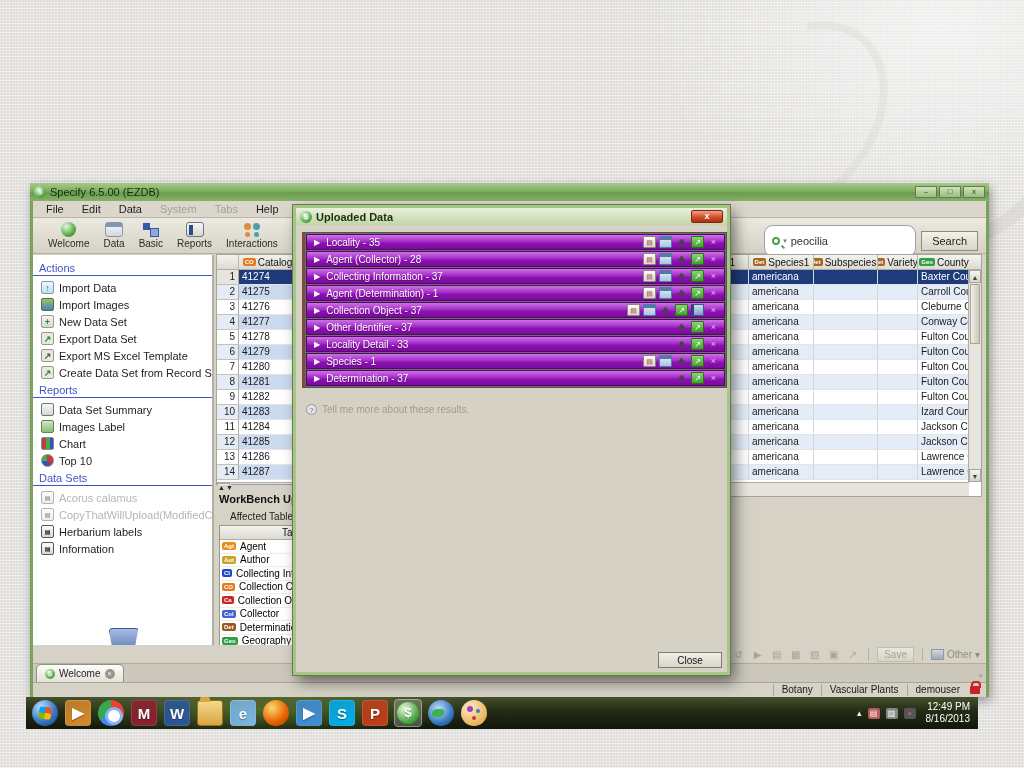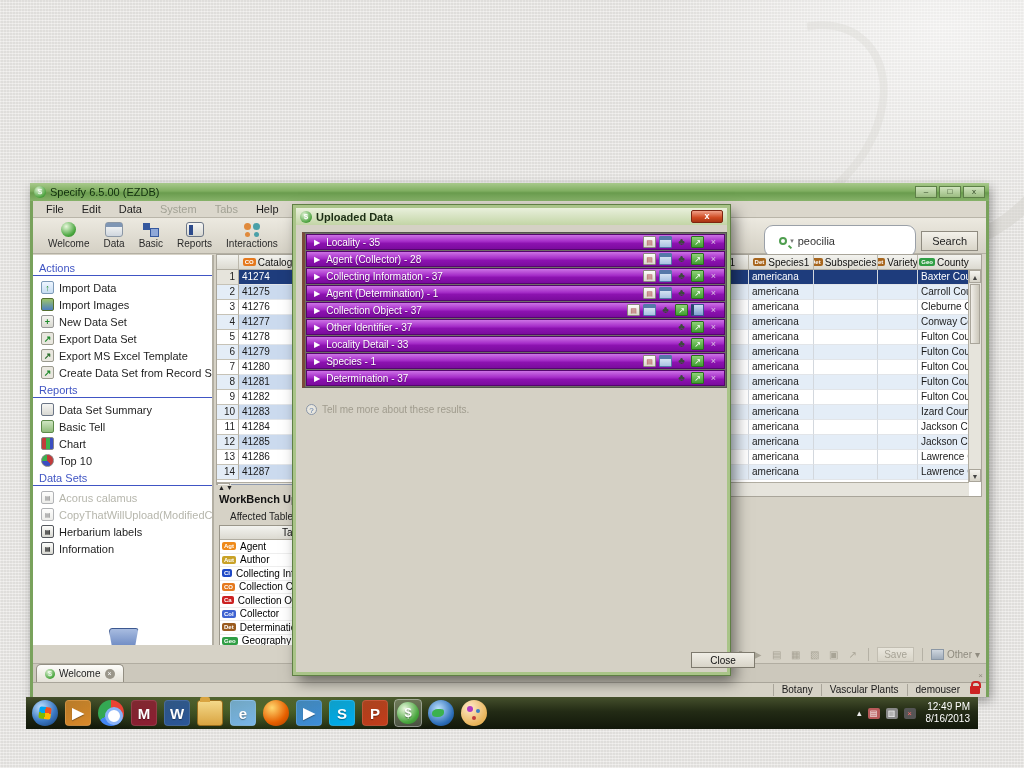--- a/index.html
+++ b/index.html
@@ -44,21 +44,21 @@
   .tic-trees::before{content:"";position:absolute;left:1px;top:1px;width:7px;height:7px;background:#35589e;}
   .tic-trees::after{content:"";position:absolute;right:1px;bottom:0;width:7px;height:7px;background:#8fa8d8;border:1px solid #35589e;}
   .tic-reports{background:linear-gradient(#f6f6f4,#d8d8d2);border:1px solid #6b7586;}
   .tic-reports::before{content:"";position:absolute;left:2px;top:2px;width:4px;height:10px;background:#2c4a8c;}
   .tic-interactions::before{content:"";position:absolute;left:1px;top:1px;width:7px;height:7px;border-radius:50%;background:#e08a3c;box-shadow:0 8px 0 -1px #e08a3c;}
   .tic-interactions::after{content:"";position:absolute;right:1px;top:1px;width:7px;height:7px;border-radius:50%;background:#4aa0a8;box-shadow:0 8px 0 -1px #4aa0a8;}
   .tic-statistics{background:repeating-linear-gradient(100deg,#c23b3b 0 3px,#ffffff 3px 5px,#3b4ec2 5px 8px);transform:skewY(-6deg);}
   .tic-query{border-radius:50%;width:15px;background:radial-gradient(circle at 35% 30%,#dce8f8,#4a74c2 70%);}
   #searchwrap{position:absolute;right:8px;top:7px;display:flex;align-items:center;gap:5px;}
   #searchbox{width:152px;height:32px;background:#fff;border:1px solid #9aa0a8;border-radius:9px;
-    display:flex;align-items:center;padding:0 14px;font-size:11px;color:#333;margin-left:12px;}
+    display:flex;align-items:center;padding:0 7px;font-size:11px;color:#333;margin-left:12px;}
   .lens{width:8px;height:8px;border:2px solid #4f9e4f;border-radius:50%;position:relative;margin-right:3px;flex:0 0 auto;}
   .lens::after{content:"";position:absolute;left:7px;top:7px;width:4px;height:2px;background:#4f9e4f;transform:rotate(45deg);}
   .caret-sm{font-size:7px;color:#777;margin-right:4px;}
   #search-btn{height:20px;padding:0 10px;font-size:11px;background:linear-gradient(#f3f1ea,#d9d5c9);
     border:1px solid #8f8b80;color:#222;}
   
   #sidebar{position:absolute;left:0;top:72px;width:181px;height:427px;background:#fff;border-right:2px solid #b3afa3;padding-top:4px;}
   .sb-title{color:#4055c4;font-size:11px;padding:3px 6px 1px;border-bottom:1px solid #4055c4;margin-bottom:3px;}
   .sb-item{display:flex;align-items:center;gap:5px;padding:2px 4px 2px 8px;font-size:11px;color:#1e1e1e;white-space:nowrap;overflow:hidden;}
   .sb-item.disabled{color:#b6b6ac;}
@@ -176,21 +176,21 @@
   .ic-doc{background:linear-gradient(#fdfdfb,#dad8ce);border:1px solid #8a887e;color:#b05050;font-size:7px;}
   .ic-form{background:linear-gradient(#e8f0fa,#a9c2e2);border:1px solid #5578a8;position:relative;}
   .ic-form::before{content:"";position:absolute;left:0;top:0;right:0;height:3px;background:#5578a8;}
   .ic-tree{color:#3a4a3a;font-size:10px;}
   .ic-exp{background:linear-gradient(#8fd278,#3f9e2f);border:1px solid #2a6e1e;color:#fff;font-size:8px;}
   .ic-note{background:linear-gradient(#cfe0f4,#7f9fd0);border:1px solid #3c5890;border-left:3px solid #2c4470;}
   .ic-x{color:#d9c2e2;font-size:9px;}
   #help-line{position:absolute;left:10px;top:196px;display:flex;align-items:center;gap:5px;font-size:10px;color:#a09c8e;}
   #help-q{width:11px;height:11px;border-radius:50%;border:1px solid #8a96a8;color:#5878a8;font-size:8px;line-height:11px;text-align:center;background:#e8e6de;}
   #dlg-close{position:absolute;left:362px;top:444px;width:64px;height:16px;font-size:10px;
-    background:linear-gradient(#f0eee6,#d8d4c8);border:1px solid #7e7a6e;color:#111;margin-left:33px;}
+    background:linear-gradient(#f0eee6,#d8d4c8);border:1px solid #7e7a6e;color:#111;}
 </style>
 </head>
 <body>
 
 <div id="slide">
   <div class="wm" id="wm1"></div>
   <div class="wm" id="wm2"></div>
 
   <div id="win">
     <div id="titlebar">
@@ -275,21 +275,21 @@
           <span class="sb-ic si-create-data-set">↗</span>
           <span>Create Data Set from Record Set</span>
         </div>
         <div class="sb-title">Reports</div>
         <div class="sb-item">
           <span class="sb-ic si-summary"></span>
           <span>Data Set Summary</span>
         </div>
         <div class="sb-item">
           <span class="sb-ic si-basic-label"></span>
-          <span>Basic Tell</span>
+          <span>Images Label</span>
         </div>
         <div class="sb-item">
           <span class="sb-ic si-chart"></span>
           <span>Chart</span>
         </div>
         <div class="sb-item">
           <span class="sb-ic si-top10"></span>
           <span>Top 10</span>
         </div>
         <div class="sb-title">Data Sets</div>

